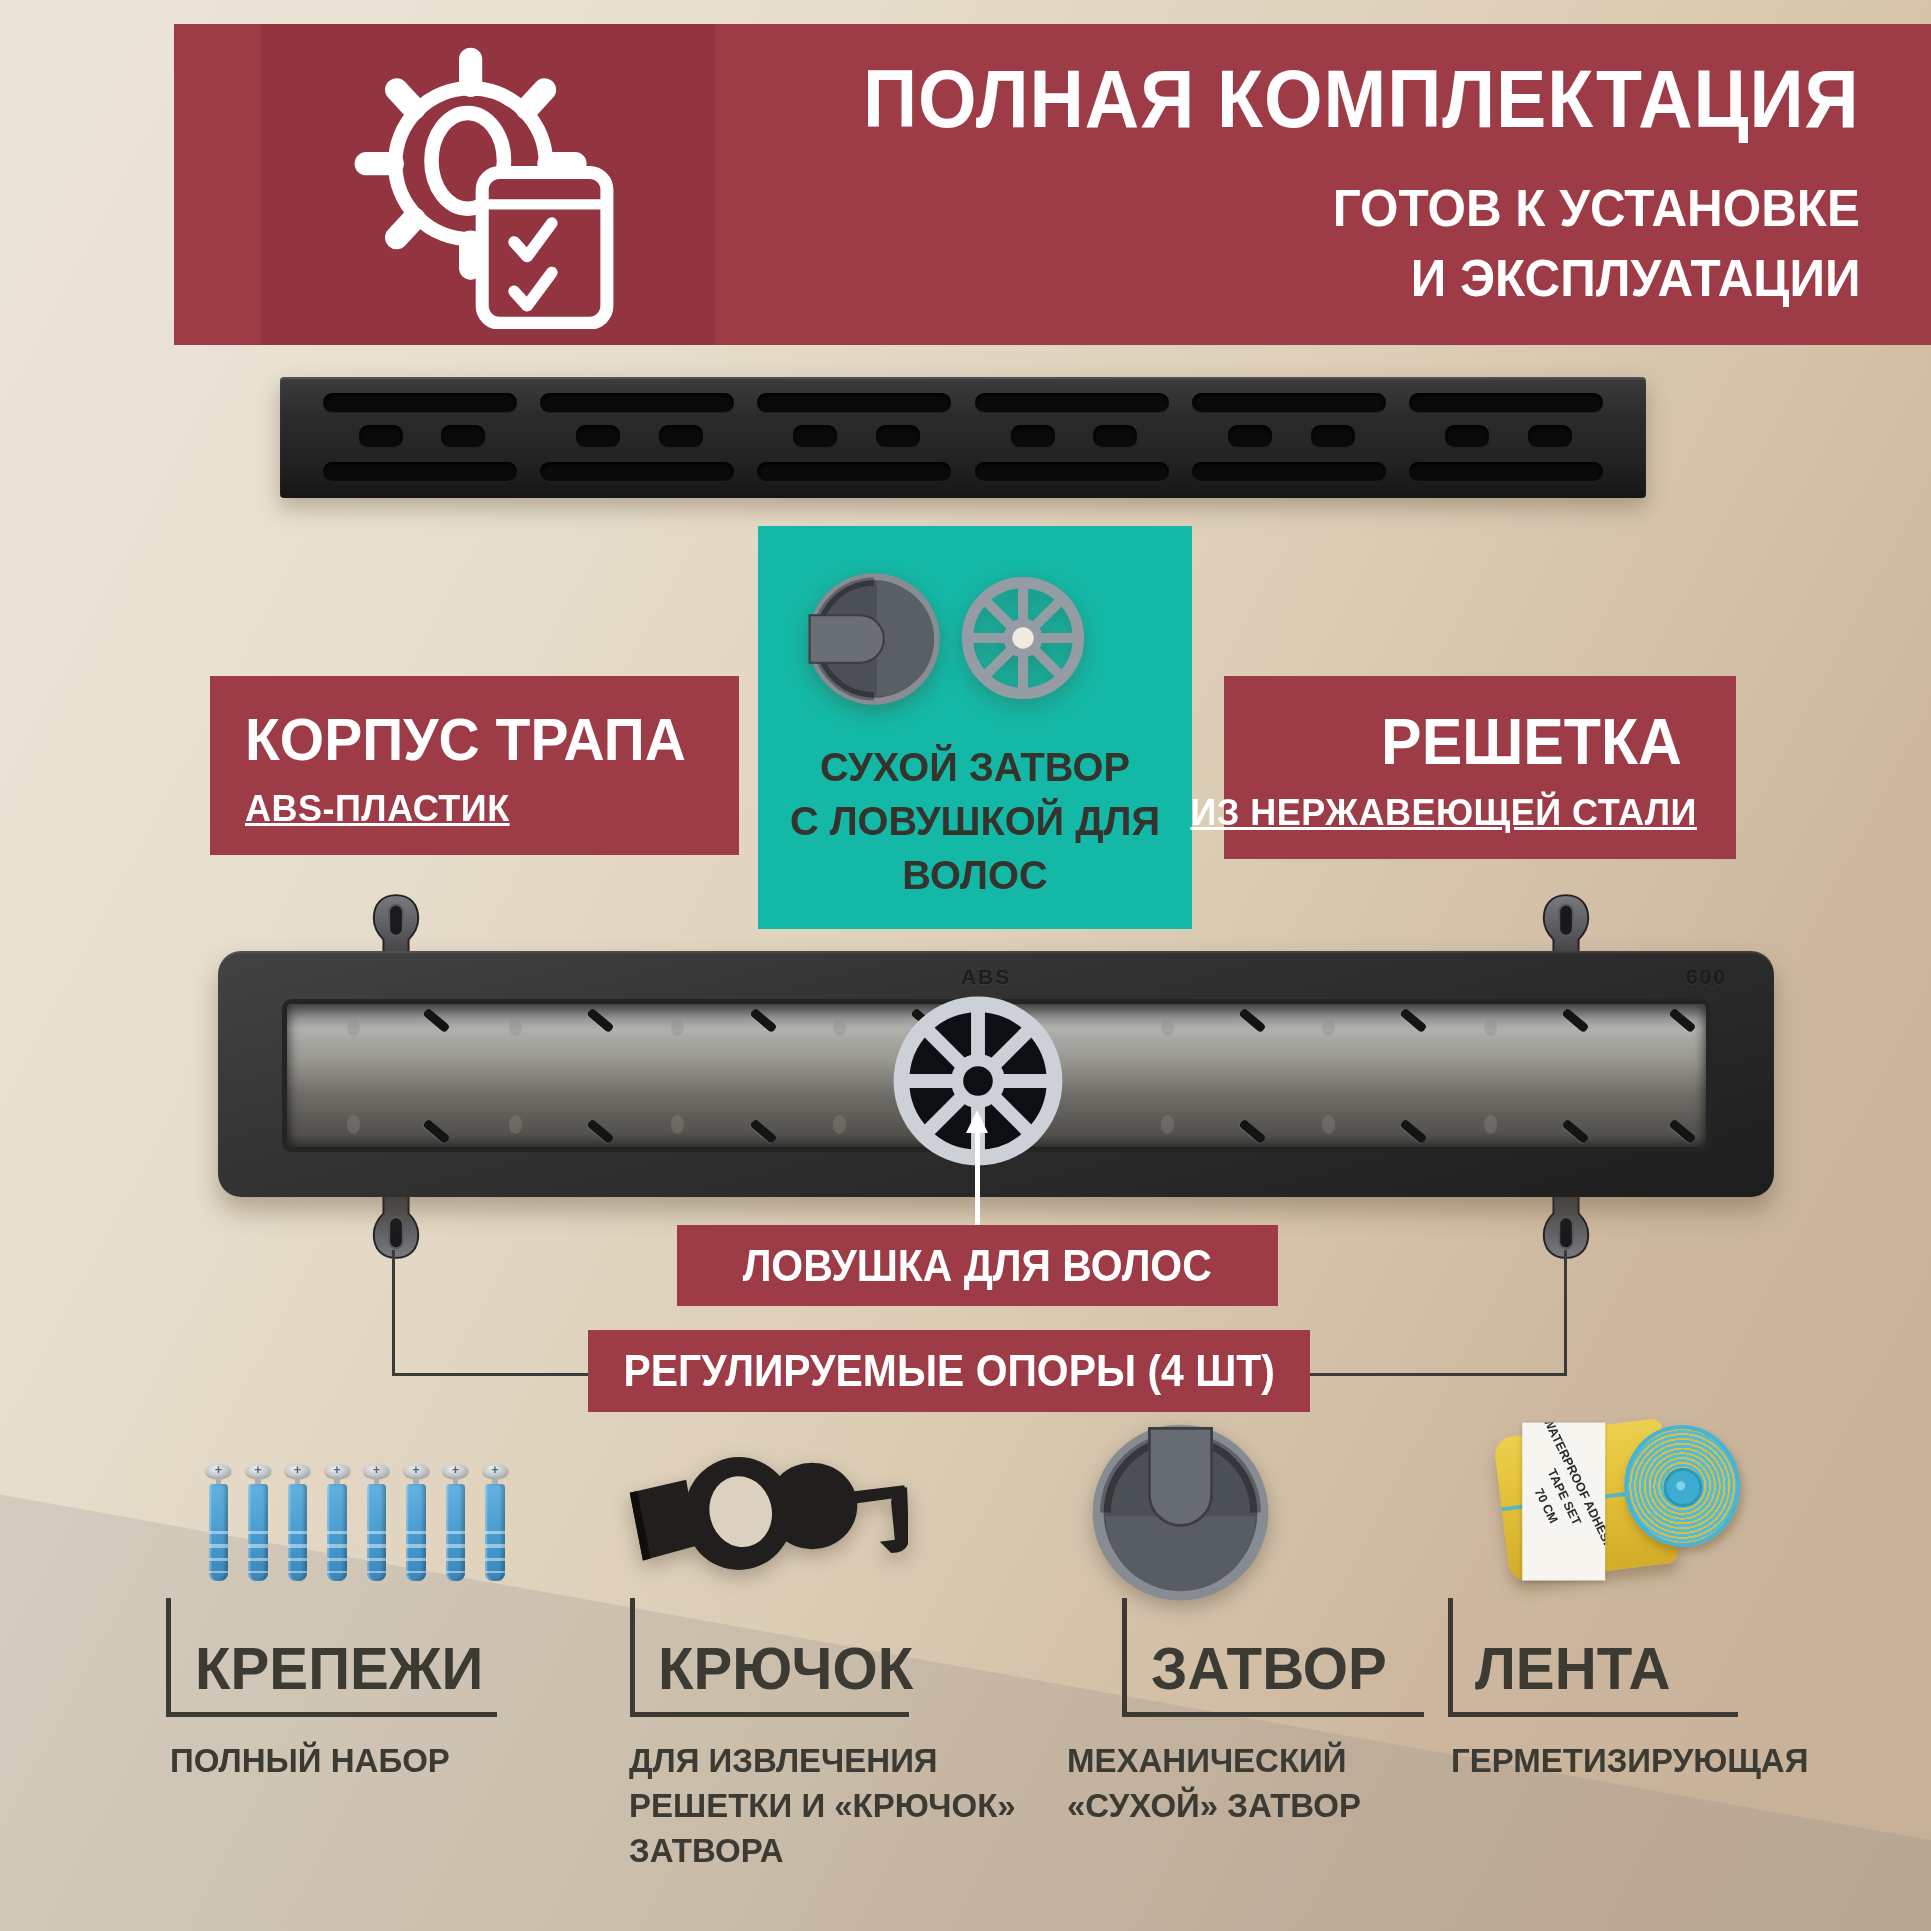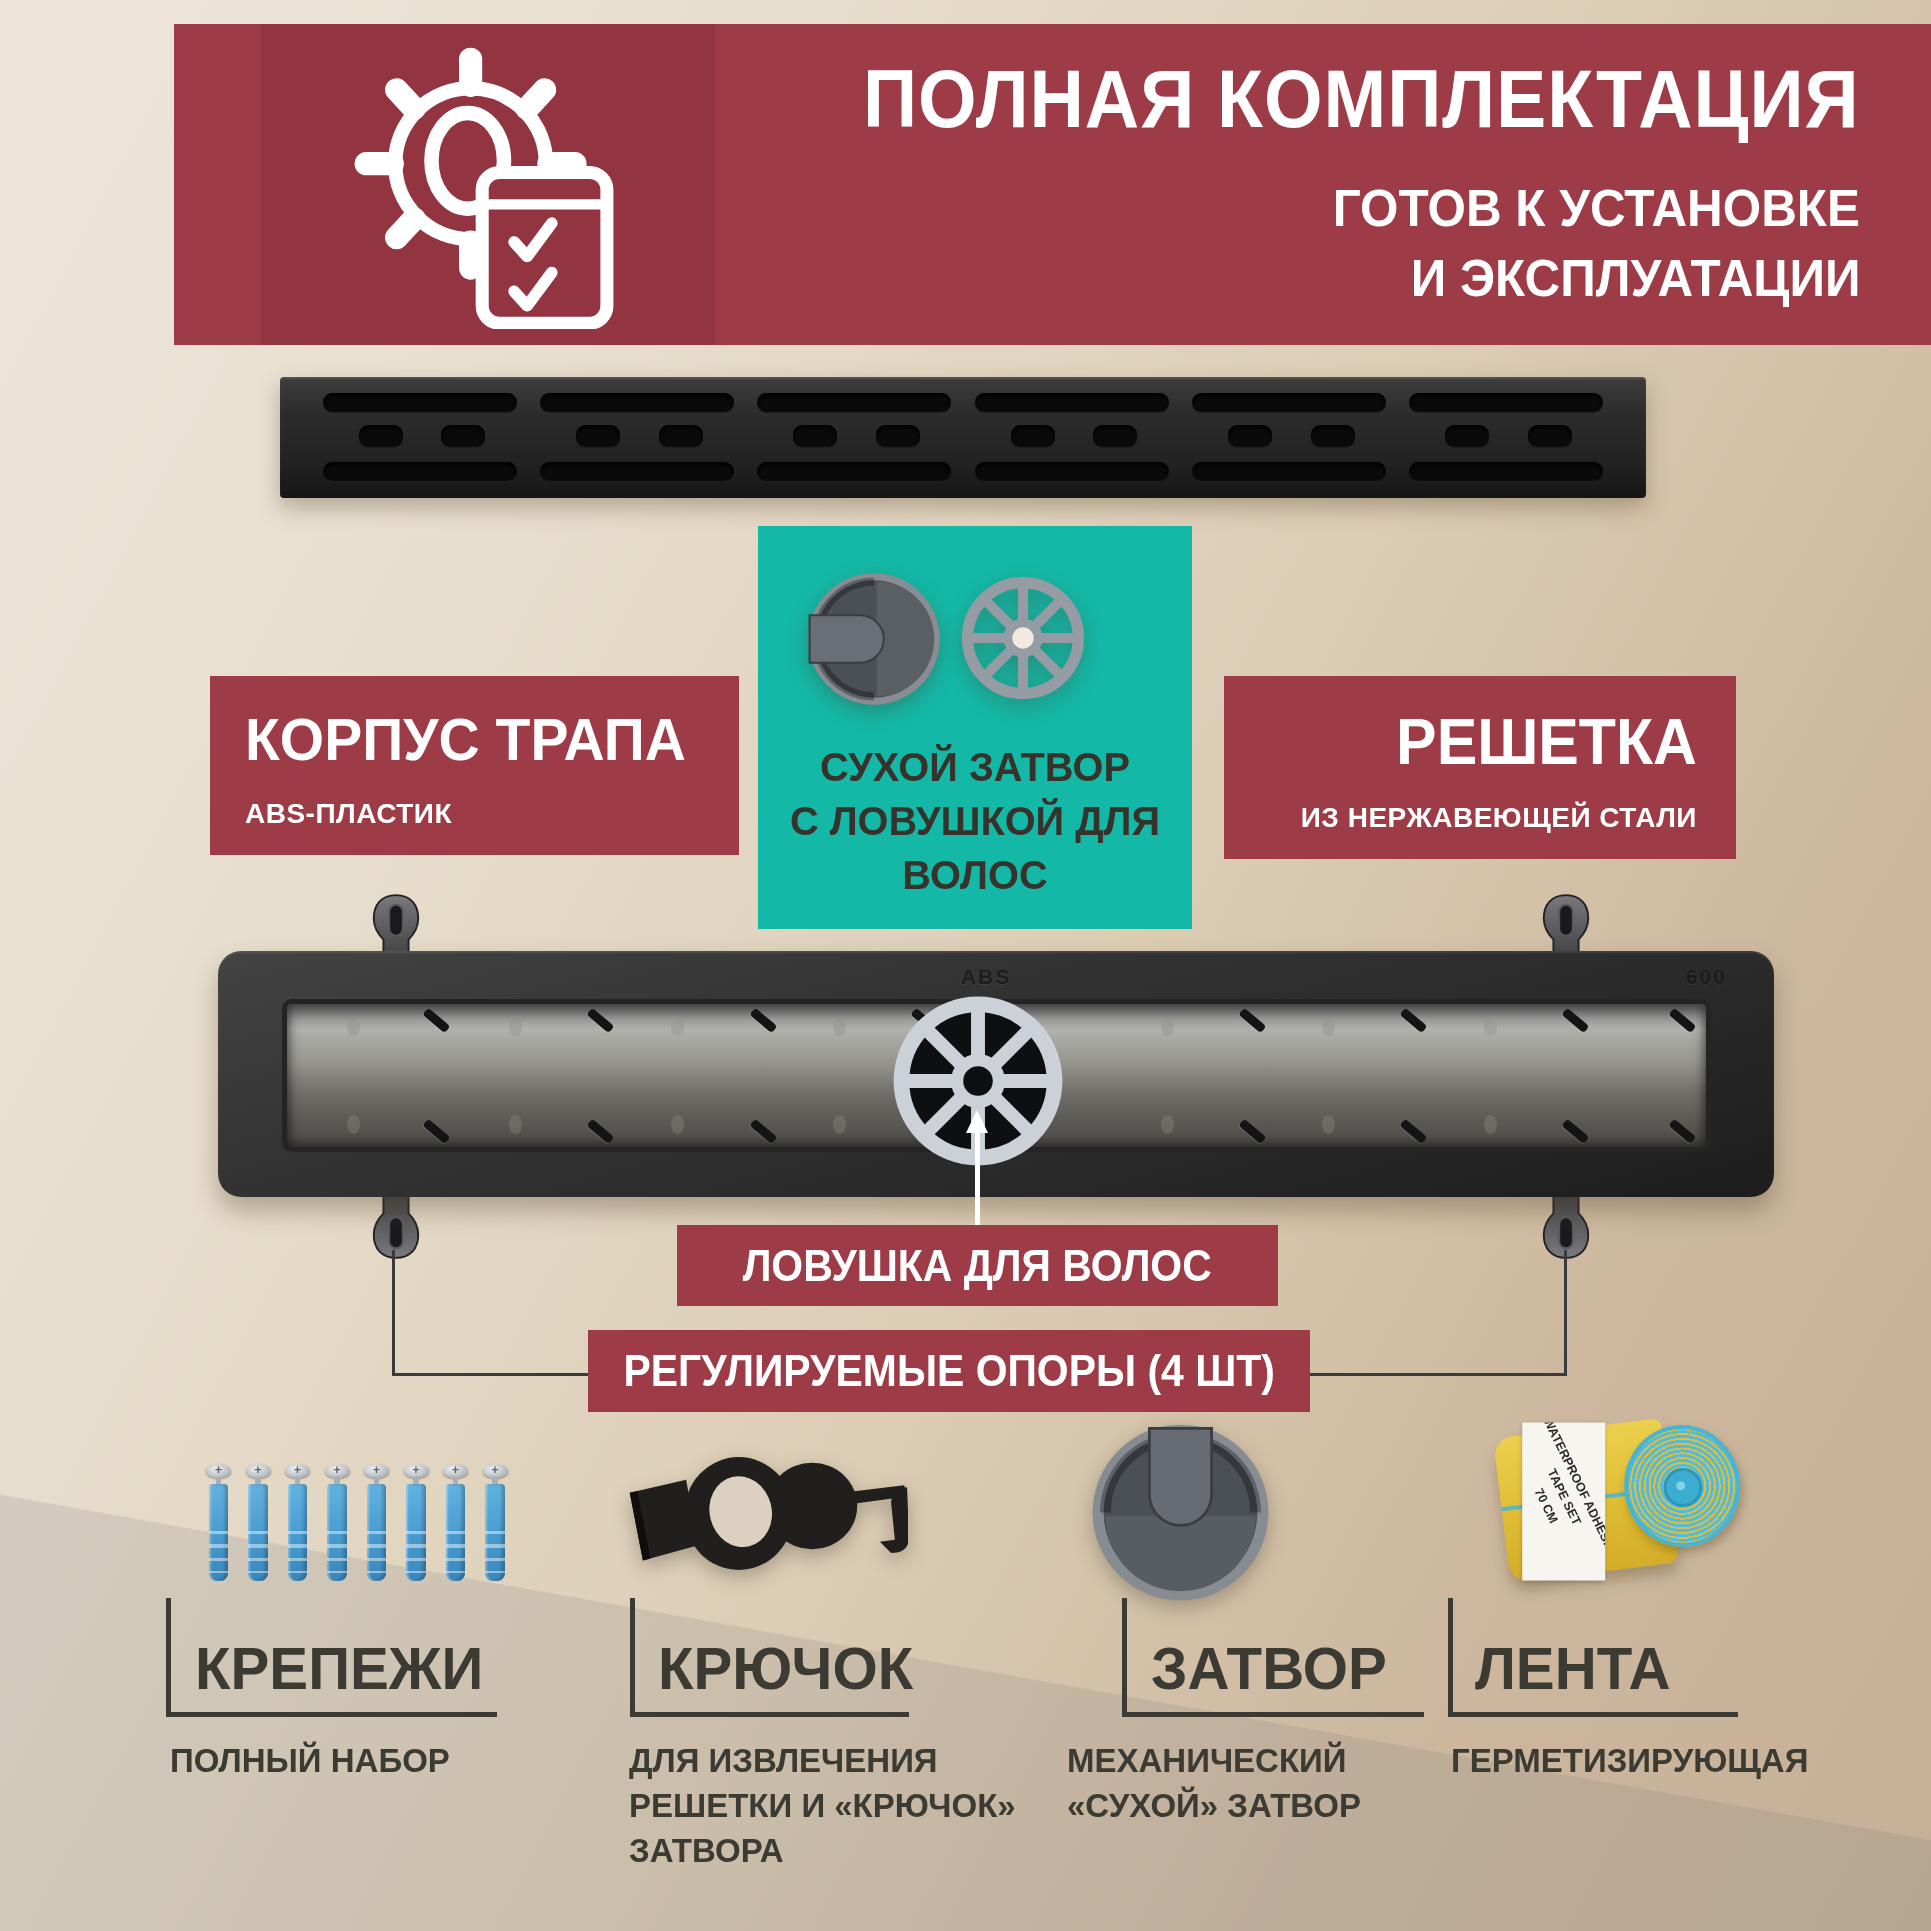--- a/index.html
+++ b/index.html
@@ -33,25 +33,25 @@
   .slot.t{top:16.4px;} .slot.b{bottom:16.4px;}
   .slot.small{width:44px;height:23px;top:48px;}
   .slot.s1{left:22%;} .slot.s2{left:60%;}
   
   .panel{position:absolute;left:758px;top:526px;width:434px;height:403px;background:#14b8a6;}
   .panel-caption{position:absolute;left:0;right:0;top:214px;text-align:center;color:#35332c;
       font-weight:700;font-size:41px;line-height:54px;transform:scaleX(.97);}
   
   .redbox{position:absolute;background:#9d3b46;color:#fff;box-sizing:border-box;}
   .label-left{left:210px;top:676px;width:529px;height:179px;padding:29px 35px;}
-  .label-right{left:1224px;top:676px;width:512px;height:183px;padding:29px 39px;text-align:right;}
+  .label-right{left:1224px;top:676px;width:512px;height:183px;padding:29px 54px;text-align:right;}
   .label-title{font-weight:700;font-size:60px;white-space:nowrap;
       transform:scaleX(.95);transform-origin:left center;}
   .label-right .label-title{font-size:64px;transform-origin:right center;}
-  .label-sub{position:absolute;bottom:25px;left:35px;font-weight:700;font-size:28px;letter-spacing:0.5px;white-space:nowrap;}
+  .label-sub{position:absolute;bottom:25px;left:35px;font-weight:700;font-size:36px;letter-spacing:0.5px;white-space:nowrap;text-decoration:underline;}
   .label-right .label-sub{left:auto;right:39px;}
   
   .body-img{position:absolute;left:218px;top:951px;width:1556px;height:246px;border-radius:23px;
       background:linear-gradient(165deg,#434343 0%,#333 35%,#282828 70%,#1d1d1d 100%);
       box-shadow:0 13.5px 25px rgba(80,62,40,.35), inset 0 1.9px 1.9px rgba(255,255,255,.10);}
   .channel{position:absolute;left:64px;top:48px;width:1429px;height:153px;border-radius:9.7px;
       border:5.8px solid #242424;box-sizing:border-box;
       background:linear-gradient(180deg,#8c8c8e 0%,#b0b0ac 18%,#97968f 40%,#716f6a 62%,#5b5954 82%,#4c4a46 100%);
       box-shadow:inset 0 7.7px 13.5px rgba(0,0,0,.55), inset 0 -4.8px 9.7px rgba(0,0,0,.35);}
   .clip{position:absolute;width:29px;height:8.7px;background:#141414;border-radius:3.9px;transform:rotate(40deg);

